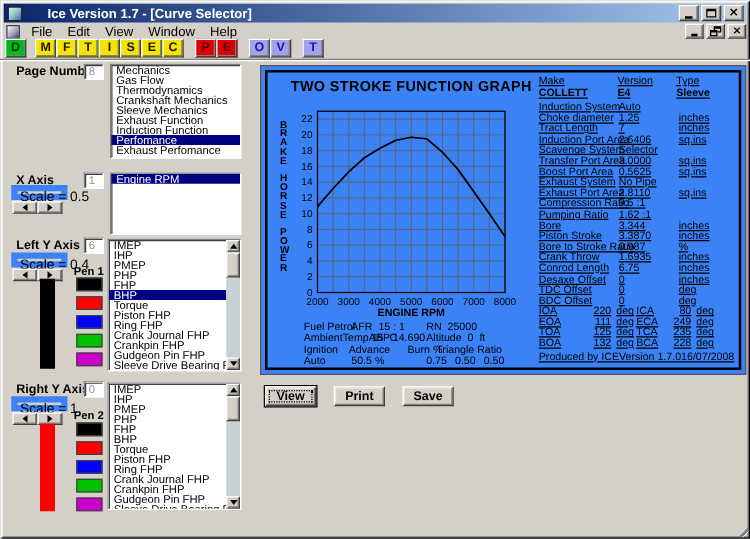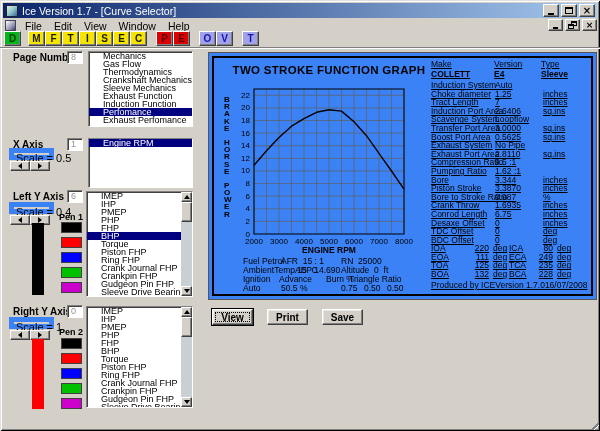--- a/index.html
+++ b/index.html
@@ -4,21 +4,21 @@
 <style>
   *{margin:0;padding:0;box-sizing:border-box;}
   html,body{width:600px;height:431px;overflow:hidden;}
   body{font-family:"Liberation Sans",sans-serif;background:#d4d0c8;}
   #win{position:relative;width:600px;height:431px;background:#d4d0c8;overflow:hidden;
        box-shadow:inset 1px 1px 0 #dfdfdf,inset -1px -1px 0 #000,inset 2px 2px 0 #fff,inset -2px -2px 0 #808080;}
   
   .titlebar{position:absolute;left:3px;top:3px;width:594px;height:15px;
             background:linear-gradient(to right,#0a246a,#a6caf0);display:flex;align-items:center;padding:0 2px;}
   .app-icon{width:12px;height:12px;margin-left:1px;background:linear-gradient(135deg,#e8e8e8 0%,#9cc 45%,#369 100%);border:1px solid #223;flex:0 0 auto;}
-  .title-text{color:#fff;font-weight:normal;font-size:10.5px;margin-left:4px;flex:1;white-space:nowrap;overflow:hidden;}
+  .title-text{color:#fff;font-weight:bold;font-size:10.5px;margin-left:20px;flex:1;white-space:nowrap;overflow:hidden;}
   .win-btn{width:16px;height:13px;background:#d4d0c8;border:1px solid;border-color:#fff #404040 #404040 #fff;
            box-shadow:inset -1px -1px 0 #808080;margin-left:2px;display:flex;align-items:center;justify-content:center;padding:0;cursor:default;}
   .g-min{width:6px;height:2px;background:#000;margin-top:6px;}
   .g-max{width:8px;height:7px;border:1px solid #000;border-top-width:2px;}
   .g-close{font-size:10px;font-weight:bold;line-height:9px;color:#000;font-family:"DejaVu Sans",sans-serif;}
   .g-restore{position:relative;width:9px;height:8px;}
   .g-restore i{position:absolute;display:block;border:1px solid #000;border-top-width:2px;width:6px;height:5px;background:#d4d0c8;}
   .g-restore i:first-child{right:0;top:0;}
   .g-restore i:last-child{left:0;bottom:0;}
   
@@ -45,21 +45,21 @@
   .scalebox{position:absolute;width:45px;height:12px;border:5px solid #3b82f6;font-size:11px;line-height:10px;padding-left:2px;white-space:nowrap;}
   .spin{position:absolute;display:flex;}
   .spin-btn{width:20px;height:10px;background:#d4d0c8;border:1px solid;border-color:#fff #404040 #404040 #fff;
             box-shadow:inset -1px -1px 0 #808080;display:flex;align-items:center;justify-content:center;padding:0;}
   .arr-left{width:0;height:0;border-top:3px solid transparent;border-bottom:3px solid transparent;border-right:4px solid #000;}
   .arr-right{width:0;height:0;border-top:3px solid transparent;border-bottom:3px solid transparent;border-left:4px solid #000;}
   .arr-up{width:0;height:0;border-left:3px solid transparent;border-right:3px solid transparent;border-bottom:4px solid #000;}
   .arr-down{width:0;height:0;border-left:3px solid transparent;border-right:3px solid transparent;border-top:4px solid #000;}
   .listbox{position:absolute;background:#fff;border:1px solid;border-color:#808080 #fff #fff #808080;
            box-shadow:inset 1px 1px 0 #404040;overflow:hidden;}
-  .li{height:8px;line-height:8.2px;font-size:9px;padding-left:14px;white-space:nowrap;color:#000;}
+  .li{height:8px;line-height:8.2px;font-size:9px;padding-left:4px;white-space:nowrap;color:#000;}
   .li.sel{background:#000080;color:#fff;}
   .with-sb .li{margin-right:11px;}
   .sb{position:absolute;right:0;top:0;bottom:0;width:11px;background:#c8d0d4;}
   .sb-btn{position:absolute;left:0;width:11px;height:10px;background:#d4d0c8;border:1px solid;border-color:#fff #404040 #404040 #fff;
           box-shadow:inset -1px -1px 0 #808080;display:flex;align-items:center;justify-content:center;padding:0;}
   .sb-btn.up{top:0;} .sb-btn.down{bottom:0;}
   .sb-thumb{position:absolute;left:0;top:10px;width:11px;height:20px;background:#d4d0c8;border:1px solid;
             border-color:#fff #404040 #404040 #fff;box-shadow:inset -1px -1px 0 #808080;}
   .pen-label{position:absolute;font-size:9px;font-weight:bold;white-space:nowrap;}
   .pen-bar{position:absolute;width:12px;}
@@ -381,21 +381,21 @@
             <span class="dv">7</span>
             <span class="du">inches</span>
           </div>
           <div class="drow">
             <span class="dl">Induction Port Area</span>
             <span class="dv">2.6406</span>
             <span class="du">sq.ins</span>
           </div>
           <div class="drow">
             <span class="dl">Scavenge System</span>
-            <span class="dv">Loopflow</span>
+            <span class="dv">Selector</span>
             <span class="du"></span>
           </div>
           <div class="drow">
             <span class="dl">Transfer Port Area</span>
             <span class="dv">3.0000</span>
             <span class="du">sq.ins</span>
           </div>
           <div class="drow">
             <span class="dl">Boost Port Area</span>
             <span class="dv">0.5625</span>

